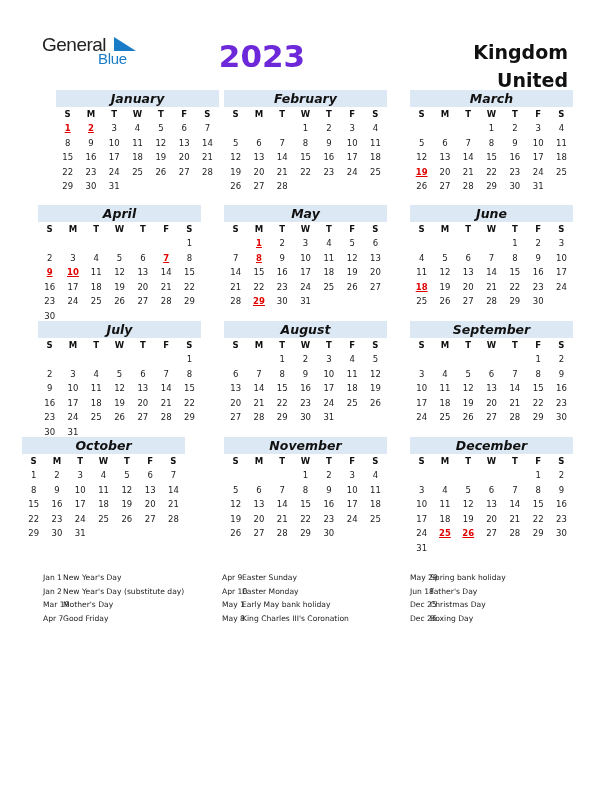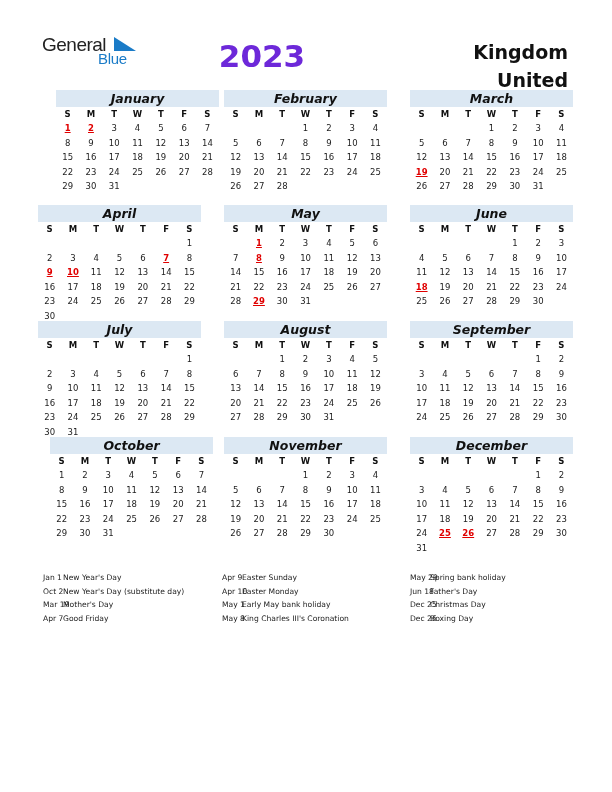--- a/index.html
+++ b/index.html
@@ -443,21 +443,21 @@
         <div class="day">23</div>
         <div class="day">24</div>
         <div class="day">25</div>
         <div class="day">26</div>
         <div class="day">27</div>
         <div class="day">28</div>
         <div class="day">29</div>
         <div class="day">30</div>
       </div>
     </div>
-    <div class="month" style="left: 50px; top: 437px;">
+    <div class="month" style="left: 22px; top: 437px;">
       <div class="mh">October</div>
       <div class="grid">
         <div class="dow">S</div>
         <div class="dow">M</div>
         <div class="dow">T</div>
         <div class="dow">W</div>
         <div class="dow">T</div>
         <div class="dow">F</div>
         <div class="dow">S</div>
         <div class="day">1</div>
@@ -583,21 +583,21 @@
         <div class="day">28</div>
         <div class="day">29</div>
         <div class="day">30</div>
         <div class="day">31</div>
       </div>
     </div>
   </div>
 <div id="holidays">
     <div class="hlist" style="left: 43px;">
       <div class="hrow"><span class="d">Jan 1</span><span>New Year's Day</span></div>
-      <div class="hrow"><span class="d">Oct 2</span><span>New Year's Day (substitute day)</span></div>
+      <div class="hrow"><span class="d">Jan 2</span><span>New Year's Day (substitute day)</span></div>
       <div class="hrow"><span class="d">Mar 19</span><span>Mother's Day</span></div>
       <div class="hrow"><span class="d">Apr 7</span><span>Good Friday</span></div>
     </div>
     <div class="hlist" style="left: 222px;">
       <div class="hrow"><span class="d">Apr 9</span><span>Easter Sunday</span></div>
       <div class="hrow"><span class="d">Apr 10</span><span>Easter Monday</span></div>
       <div class="hrow"><span class="d">May 1</span><span>Early May bank holiday</span></div>
       <div class="hrow"><span class="d">May 8</span><span>King Charles III's Coronation</span></div>
     </div>
     <div class="hlist" style="left: 410px;">

